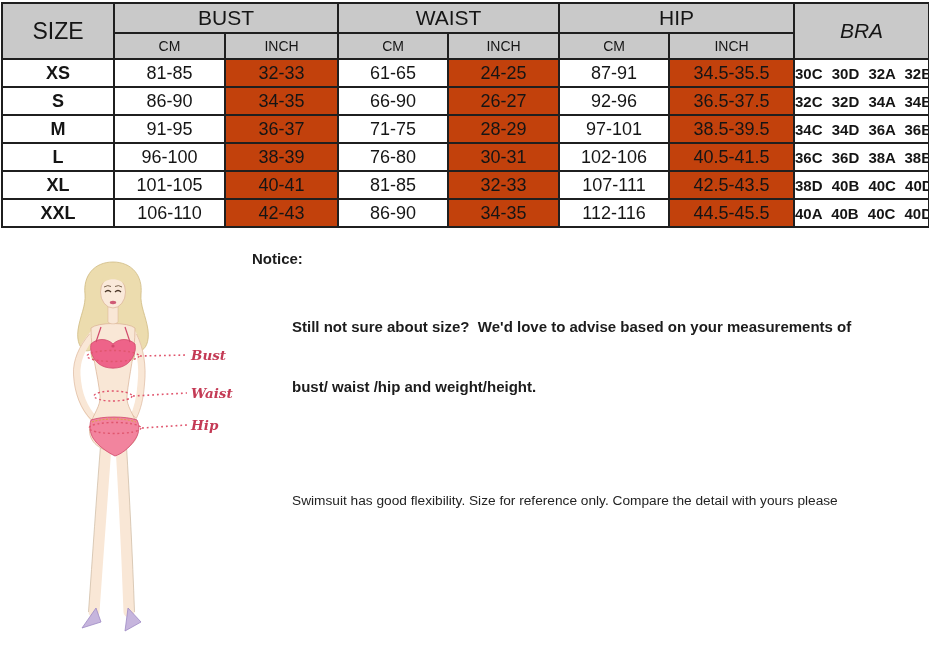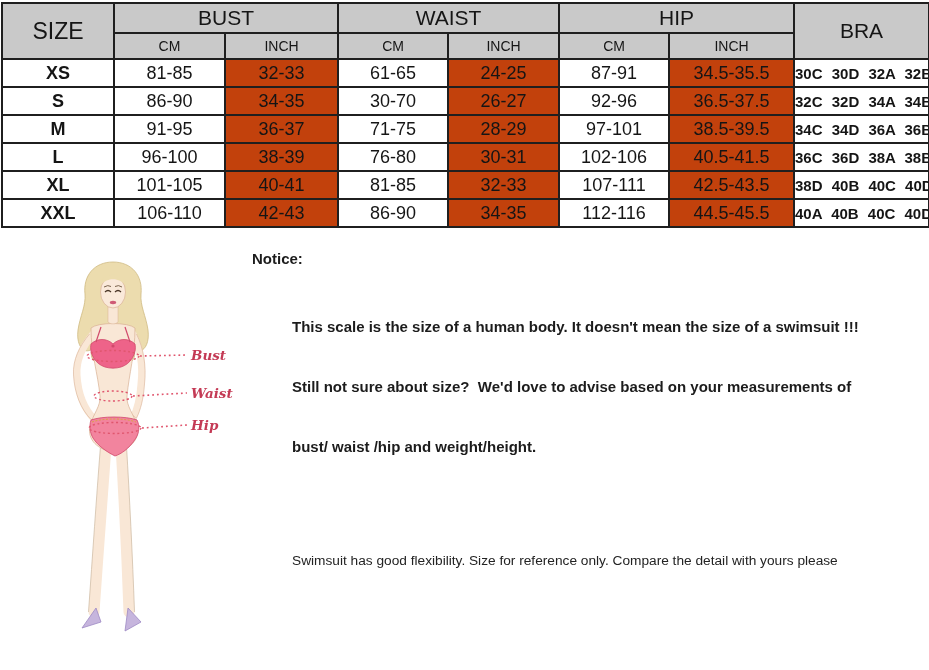--- a/index.html
+++ b/index.html
@@ -15,21 +15,21 @@
     border-collapse:collapse; table-layout:fixed;
   }
   .size-table th, .size-table td {
     border:2px solid #1f1f1f; text-align:center; vertical-align:middle;
     font-weight:400; color:#151515; overflow:hidden; white-space:nowrap;
   }
   .size-table thead th { background:#c9c9c9; }
   .size-table .gh { font-size:21px; height:30px; }       
   .size-table .uh { font-size:14px; height:26px; }       
   .size-table .size-head { font-size:23px; }
-  .size-table .bra-head  { font-size:21px; }
+  .size-table .bra-head  { font-size:21px;font-style:italic; }
   .size-table tbody tr { height:28px; }
   .size-table tbody th.c-size { font-size:18px; font-weight:600; background:#ffffff; }
   .size-table td { font-size:18px; background:#ffffff; }
   .size-table td.c-inch { background:#c2410c; }
   .size-table td.c-bra  { font-size:15px; font-weight:700; word-spacing:5px; letter-spacing:0; }
 
   
   .figure-wrap { position:absolute; left:40px; top:256px; width:210px; height:404px; }
   .script-label {
     font-family:"DejaVu Serif", serif; font-style:italic; font-weight:bold;
@@ -83,21 +83,21 @@
         <td class="c-cm">61-65</td>
         <td class="c-inch">24-25</td>
         <td class="c-cm">87-91</td>
         <td class="c-inch">34.5-35.5</td>
         <td class="c-bra">30C 30D 32A 32B</td>
       </tr>
       <tr>
         <th class="c-size">S</th>
         <td class="c-cm">86-90</td>
         <td class="c-inch">34-35</td>
-        <td class="c-cm">30-70</td>
+        <td class="c-cm">66-90</td>
         <td class="c-inch">26-27</td>
         <td class="c-cm">92-96</td>
         <td class="c-inch">36.5-37.5</td>
         <td class="c-bra">32C 32D 34A 34B</td>
       </tr>
       <tr>
         <th class="c-size">M</th>
         <td class="c-cm">91-95</td>
         <td class="c-inch">36-37</td>
         <td class="c-cm">71-75</td>
@@ -190,21 +190,20 @@
       <text x="151" y="104" class="script-label">Bust</text>
       <text x="151" y="142" class="script-label">Waist</text>
       <text x="151" y="174" class="script-label">Hip</text>
     </svg>
   </div>
 
   <div class="notice">
     <div class="title">Notice:</div>
 
     <div class="bold-para">
-      <div>This scale is the size of a human body. It doesn't mean the size of a swimsuit !!!</div>
       <div>Still not sure about size?  We'd love to advise based on your measurements of</div>
       <div>bust/ waist /hip and weight/height.</div>
     </div>
 
     <div class="flex-para">
       <div>Swimsuit has good flexibility. Size for reference only. Compare the detail with yours please</div>
     </div>
 
   </div>
 

